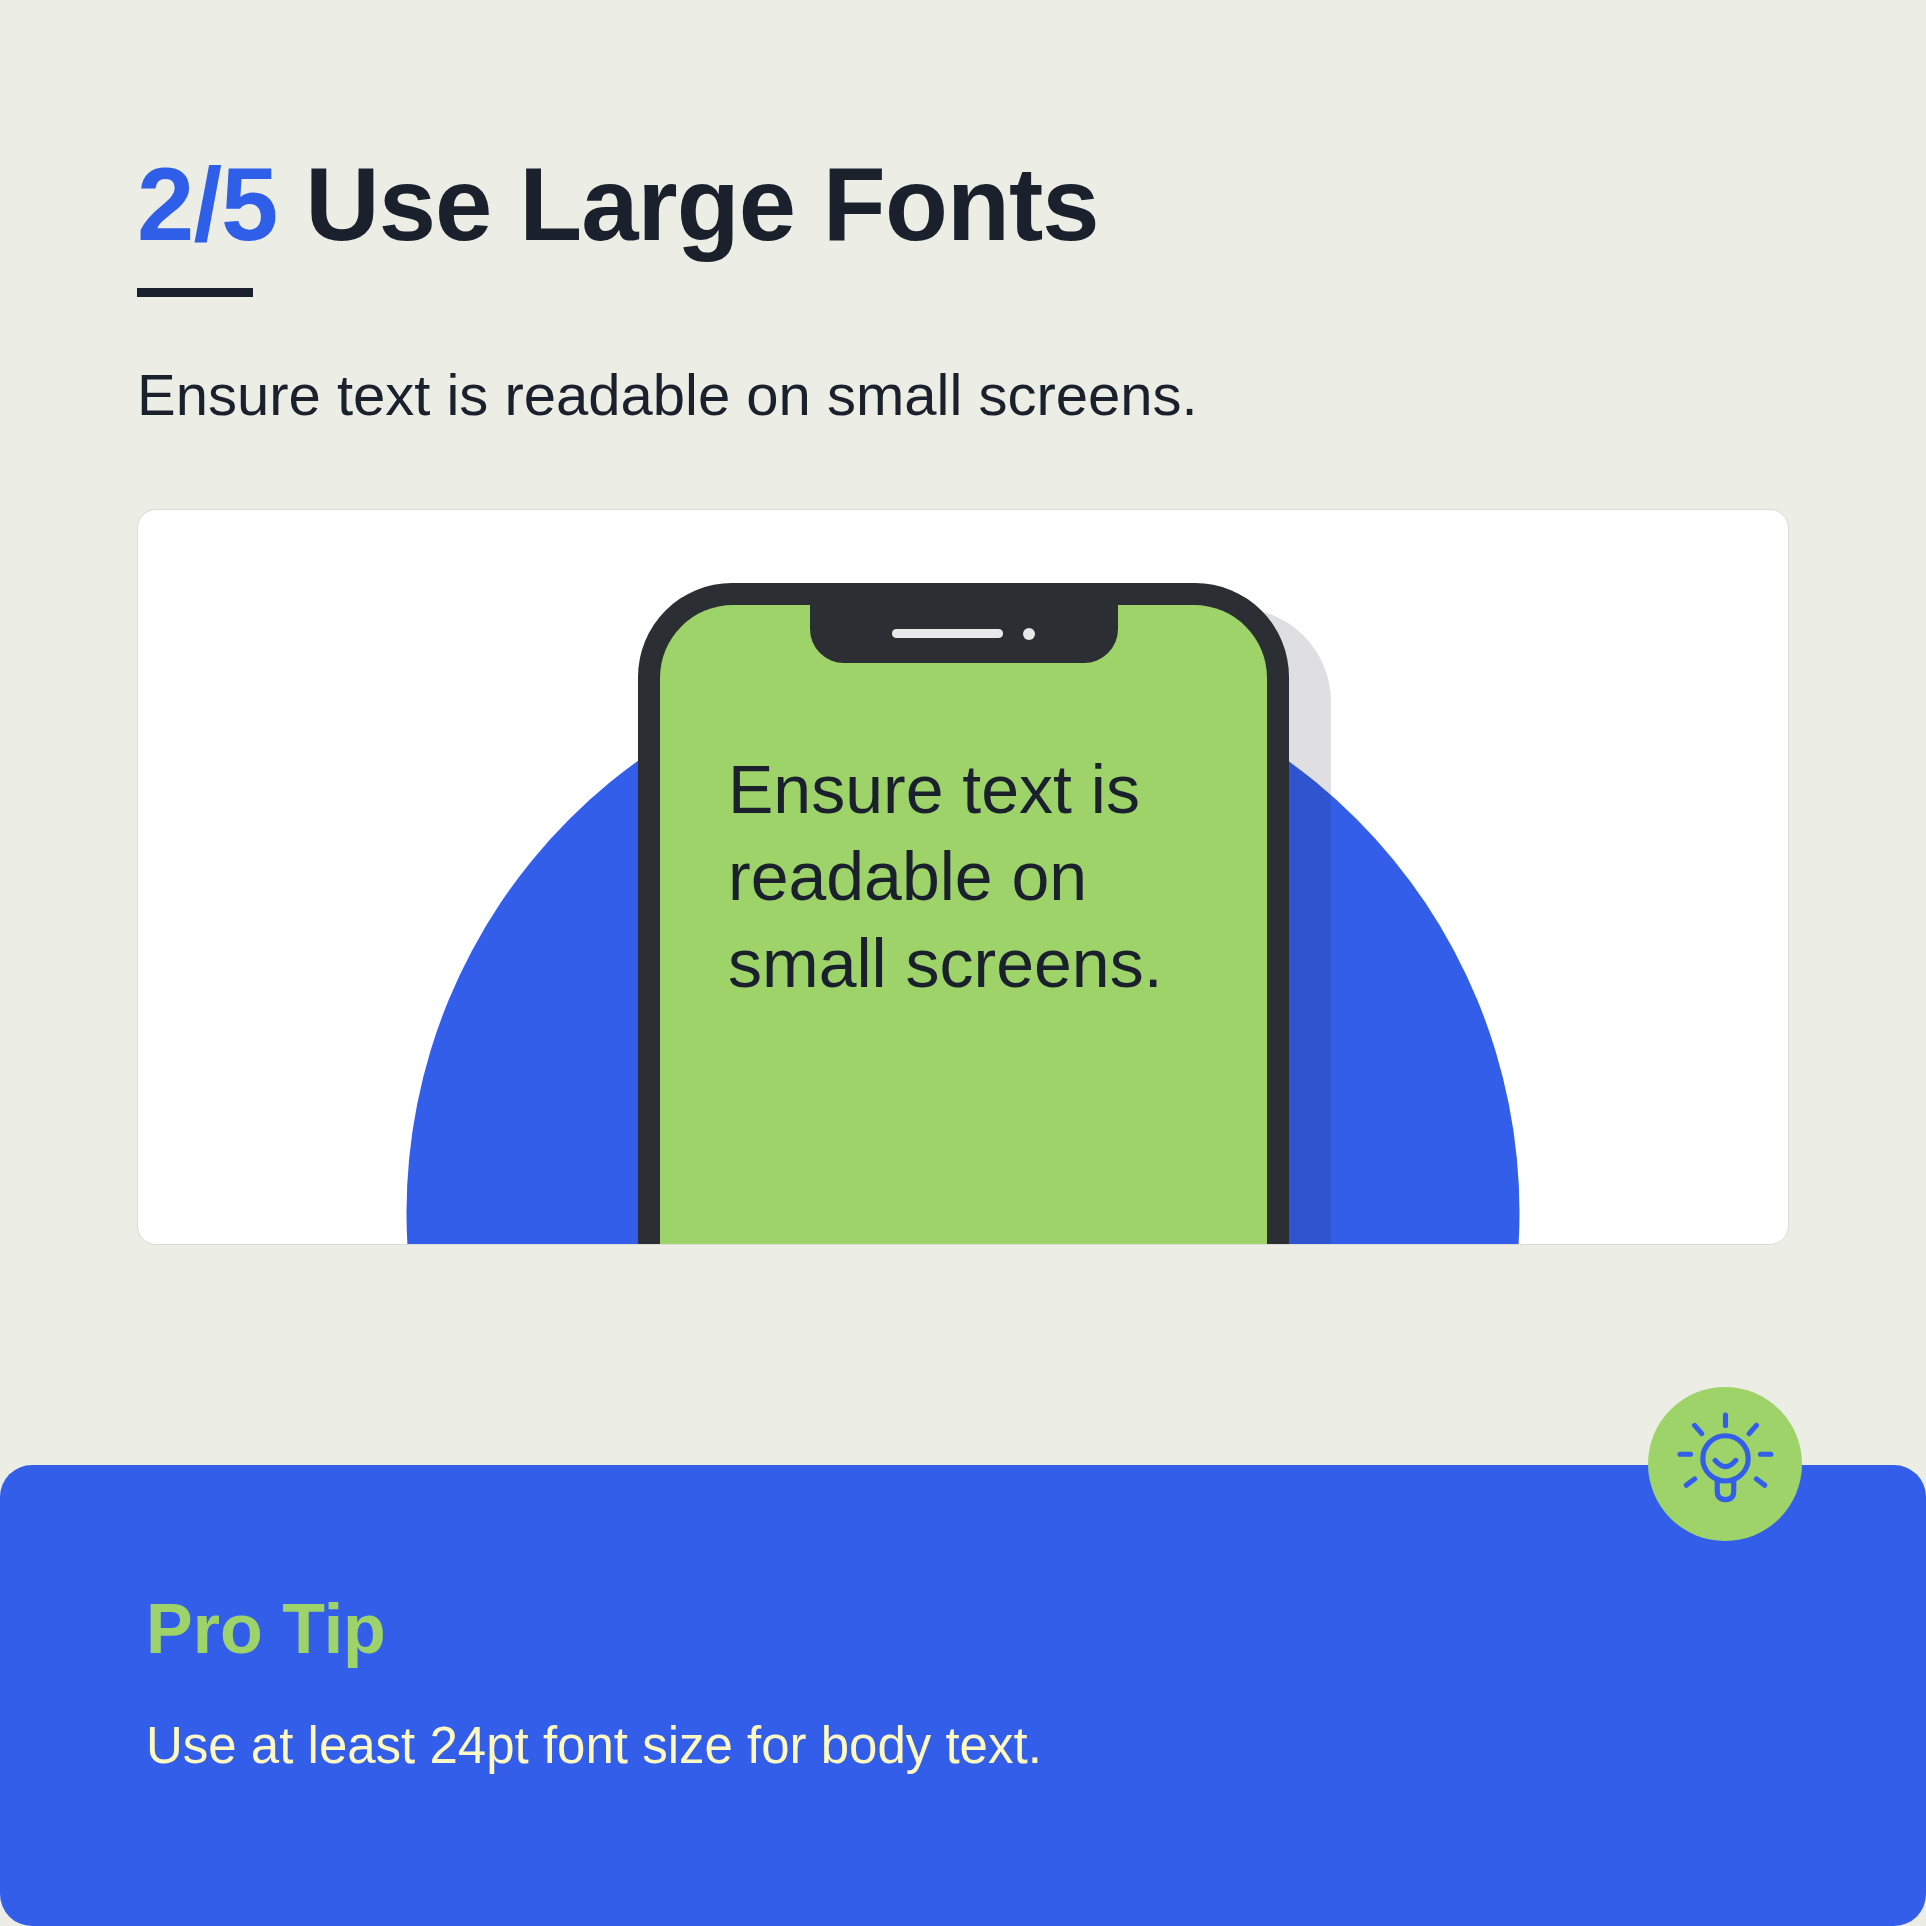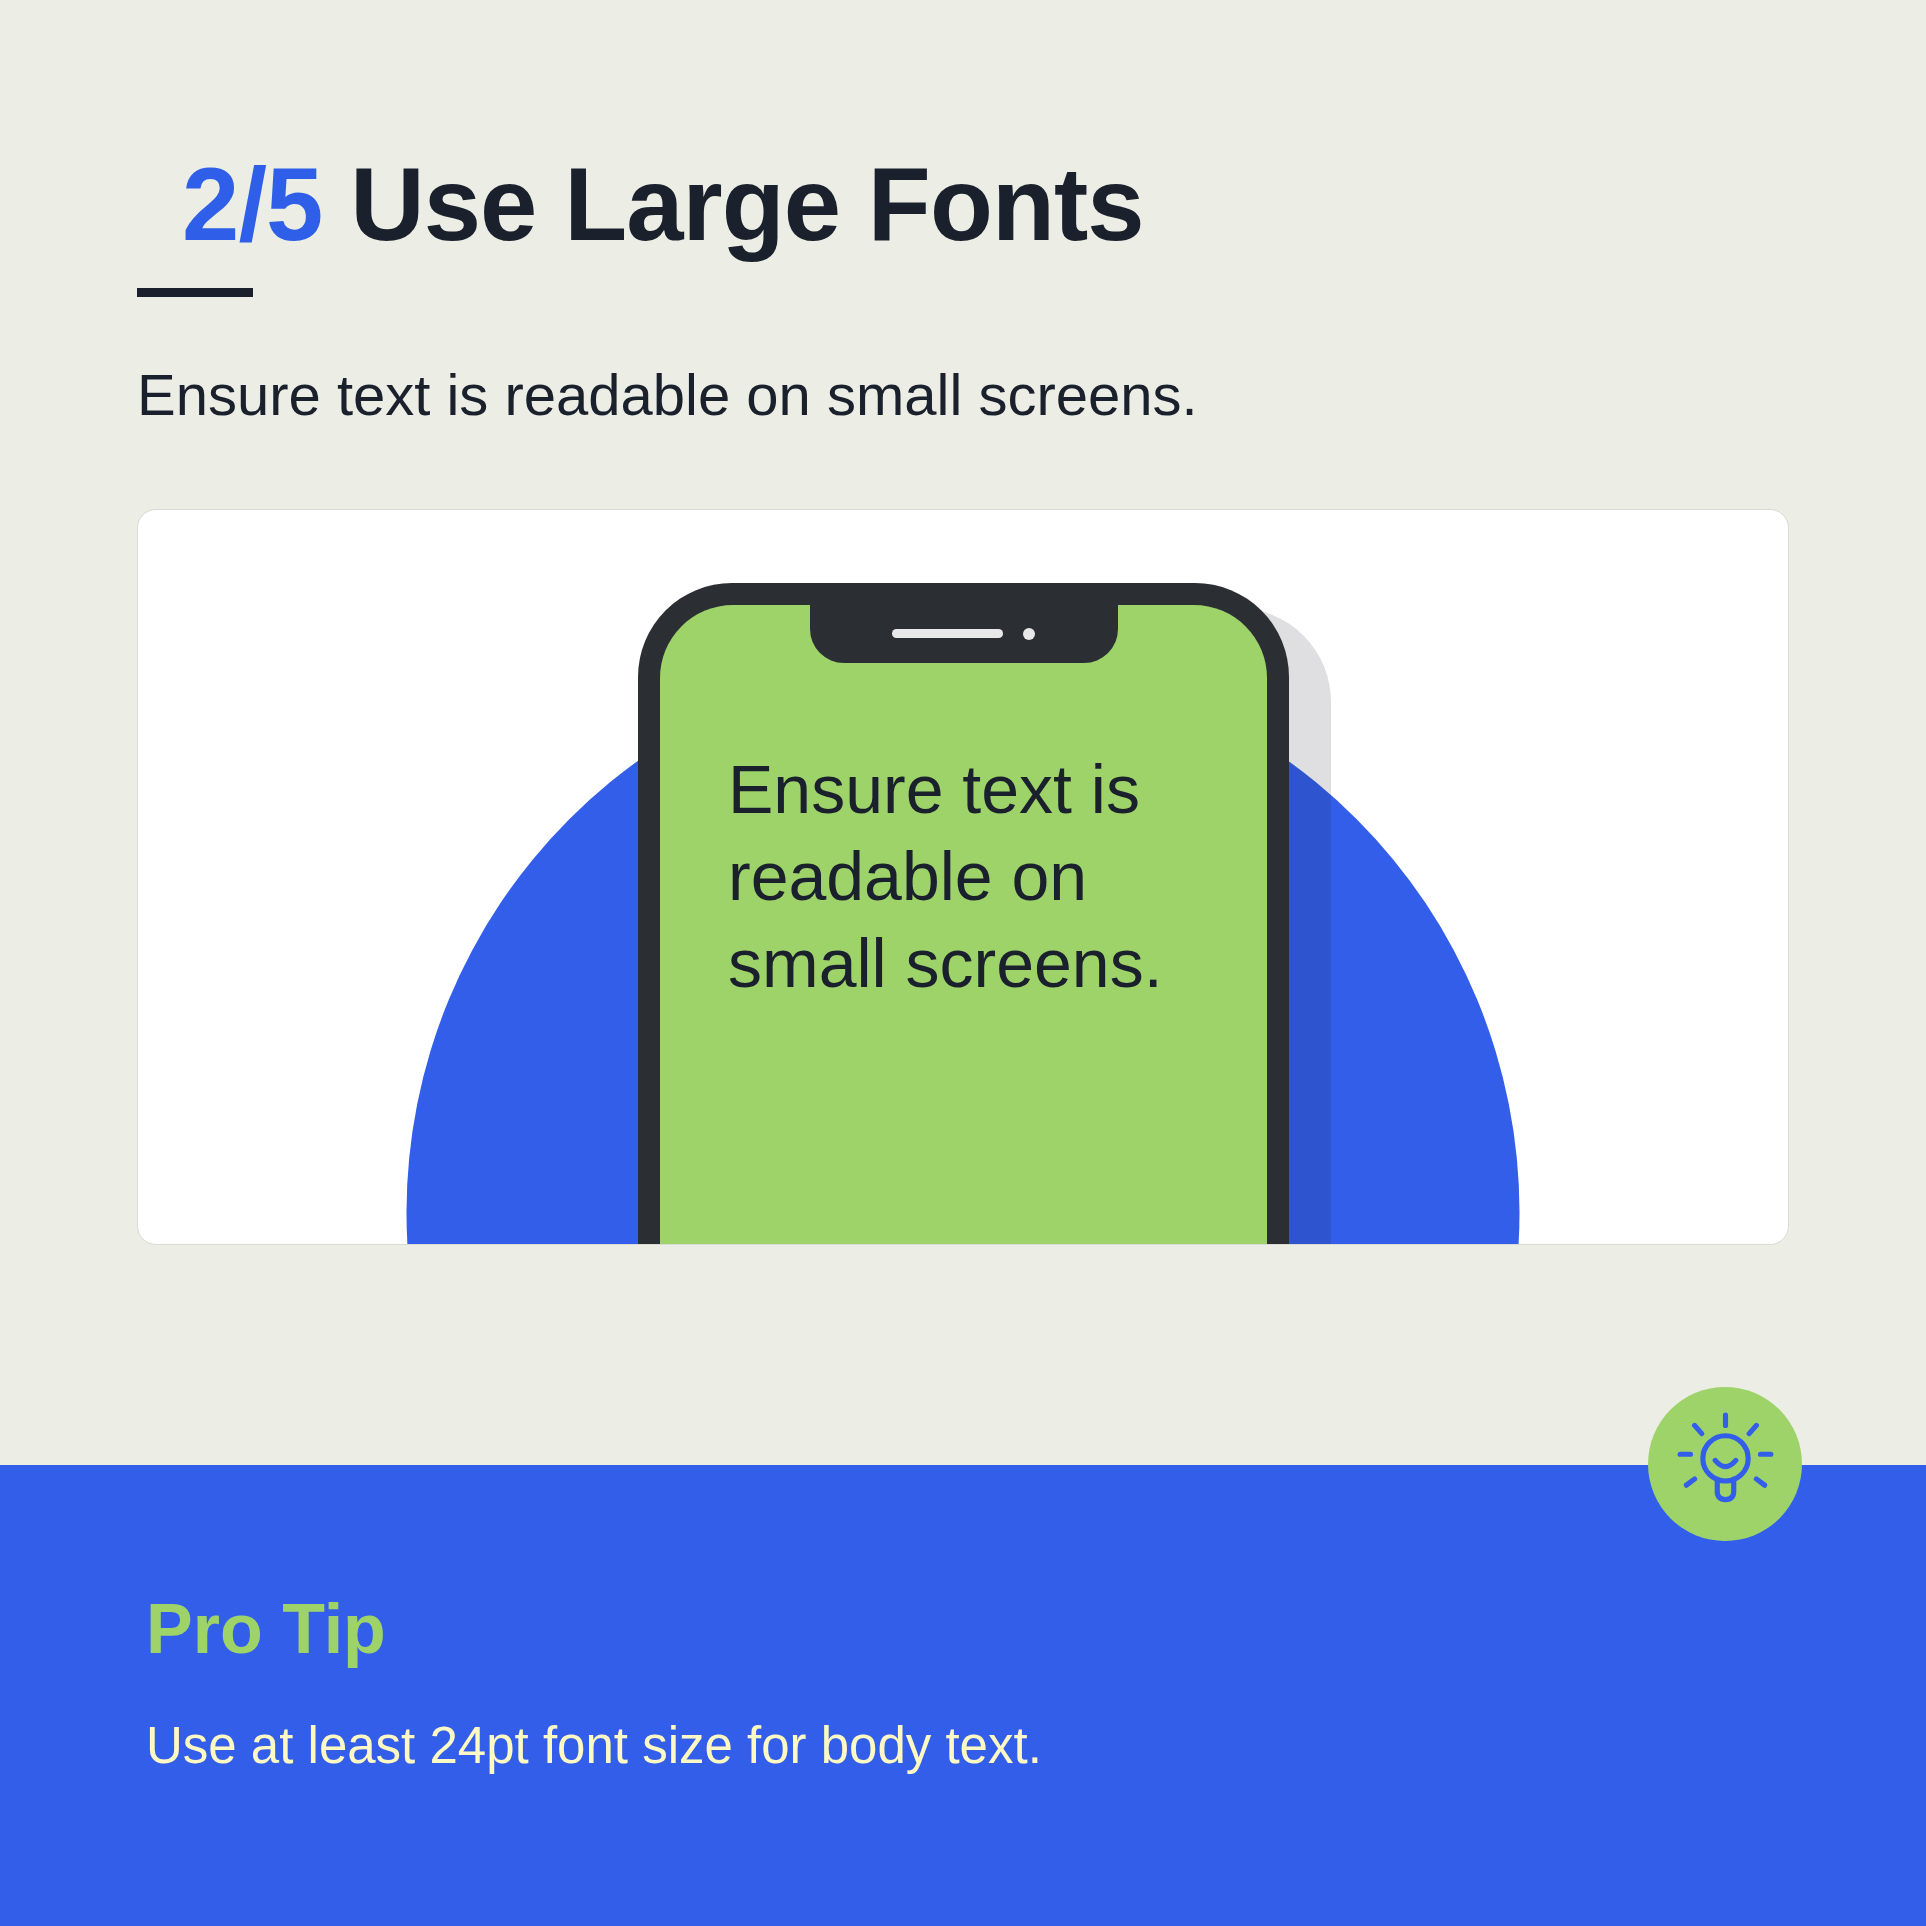--- a/index.html
+++ b/index.html
@@ -13,21 +13,20 @@
 
   .main {
     padding: 146px 137px 0 137px;
   }
 
   .title-line {
     font-size: 103px;
     font-weight: 600;
     color: #1a202c;
     letter-spacing: -0.9px;
-    margin-left: 45px;
   }
   .title-line .count {
     color: #2f5fe8;
     font-weight: 700;
   }
   .title-rule {
     width: 116px;
     height: 8.6px;
     background: #1a202c;
     margin-top: 24px;
@@ -118,20 +117,21 @@
     line-height: 1.28;
     color: #1a202c;
   }
 
   .tip-bar {
     position: absolute;
     left: 0; right: 0; bottom: 0;
     height: 461px;
     background: #335eea;
     padding: 124px 146px 0 146px;
+    border-radius: 32px;
   }
   .tip-title {
     color: #9ed36a;
     font-size: 70px;
     font-weight: 600;
   }
   .tip-body {
     margin-top: 47px;
     color: #fef9c3;
     font-size: 51px;

